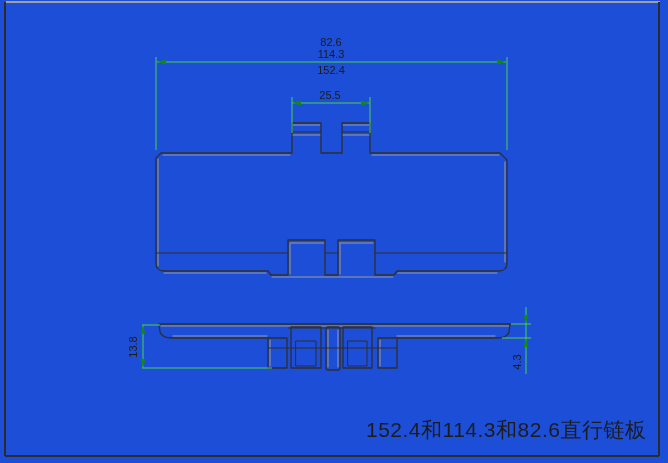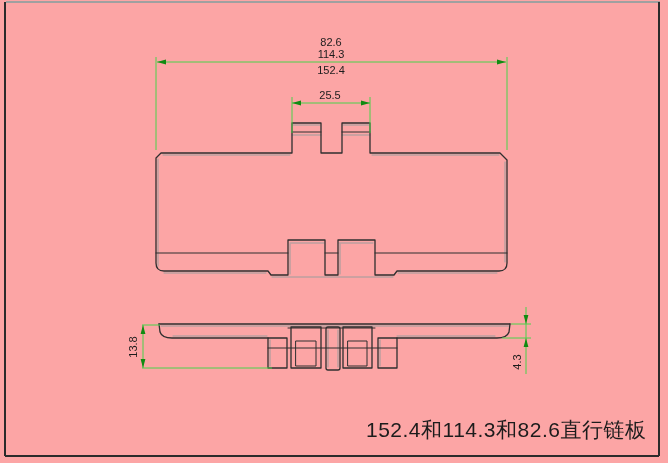--- a/index.html
+++ b/index.html
@@ -1,19 +1,19 @@
 <!DOCTYPE html>
 <html><head>
 <meta charset="utf-8">
 <style>
   html,body{margin:0;padding:0;background:#f2f2f2;}
   .page{
     position:relative;
     width:668px;height:463px;
-    background:#fca5a5;
+    background:#1d4ed8;
     font-family:"Liberation Sans", sans-serif;
     overflow:hidden;
   }
   svg{display:block;}
   .part-line{fill:none;stroke-width:1.3;stroke-linejoin:round;stroke-linecap:round;}
   .shadow-line{fill:none;stroke-width:1;stroke-linecap:round;}
   .dim-line{fill:none;stroke-width:1;stroke-linecap:butt;}
   .dim-text{font-size:11px;stroke:none;}
   .title-text{font-size:21px;stroke:none;letter-spacing:0.5px;}
 </style>

